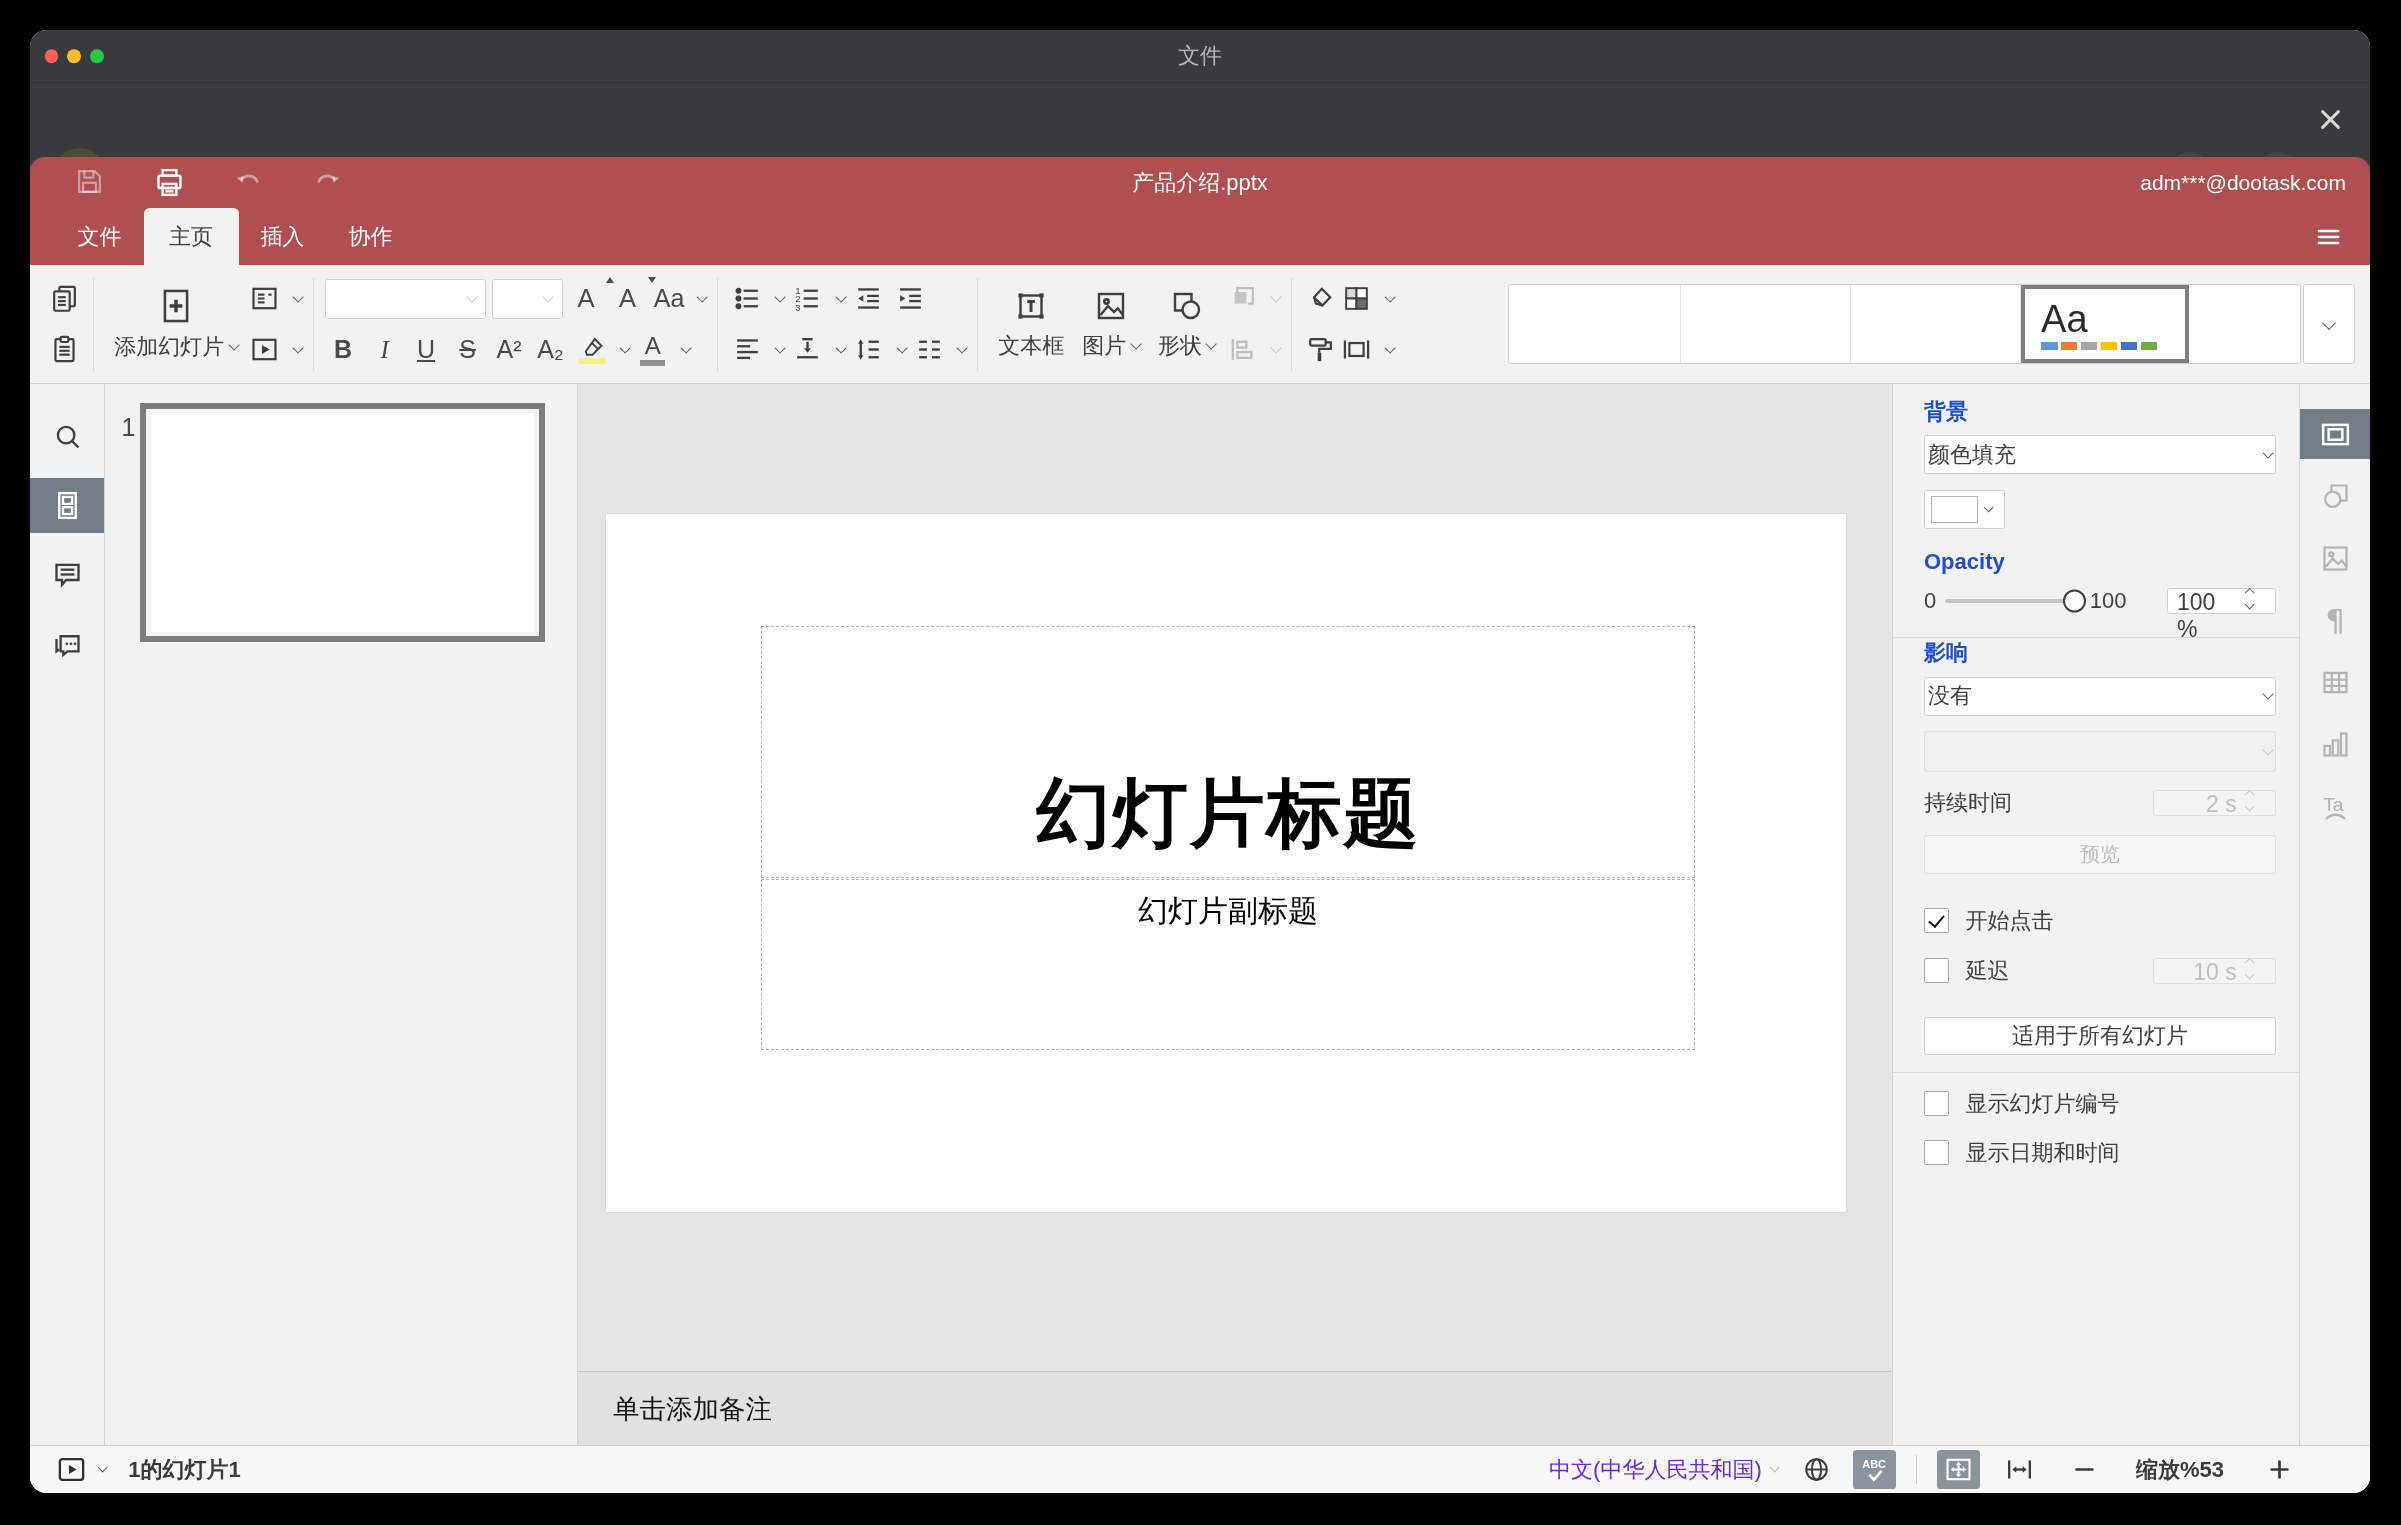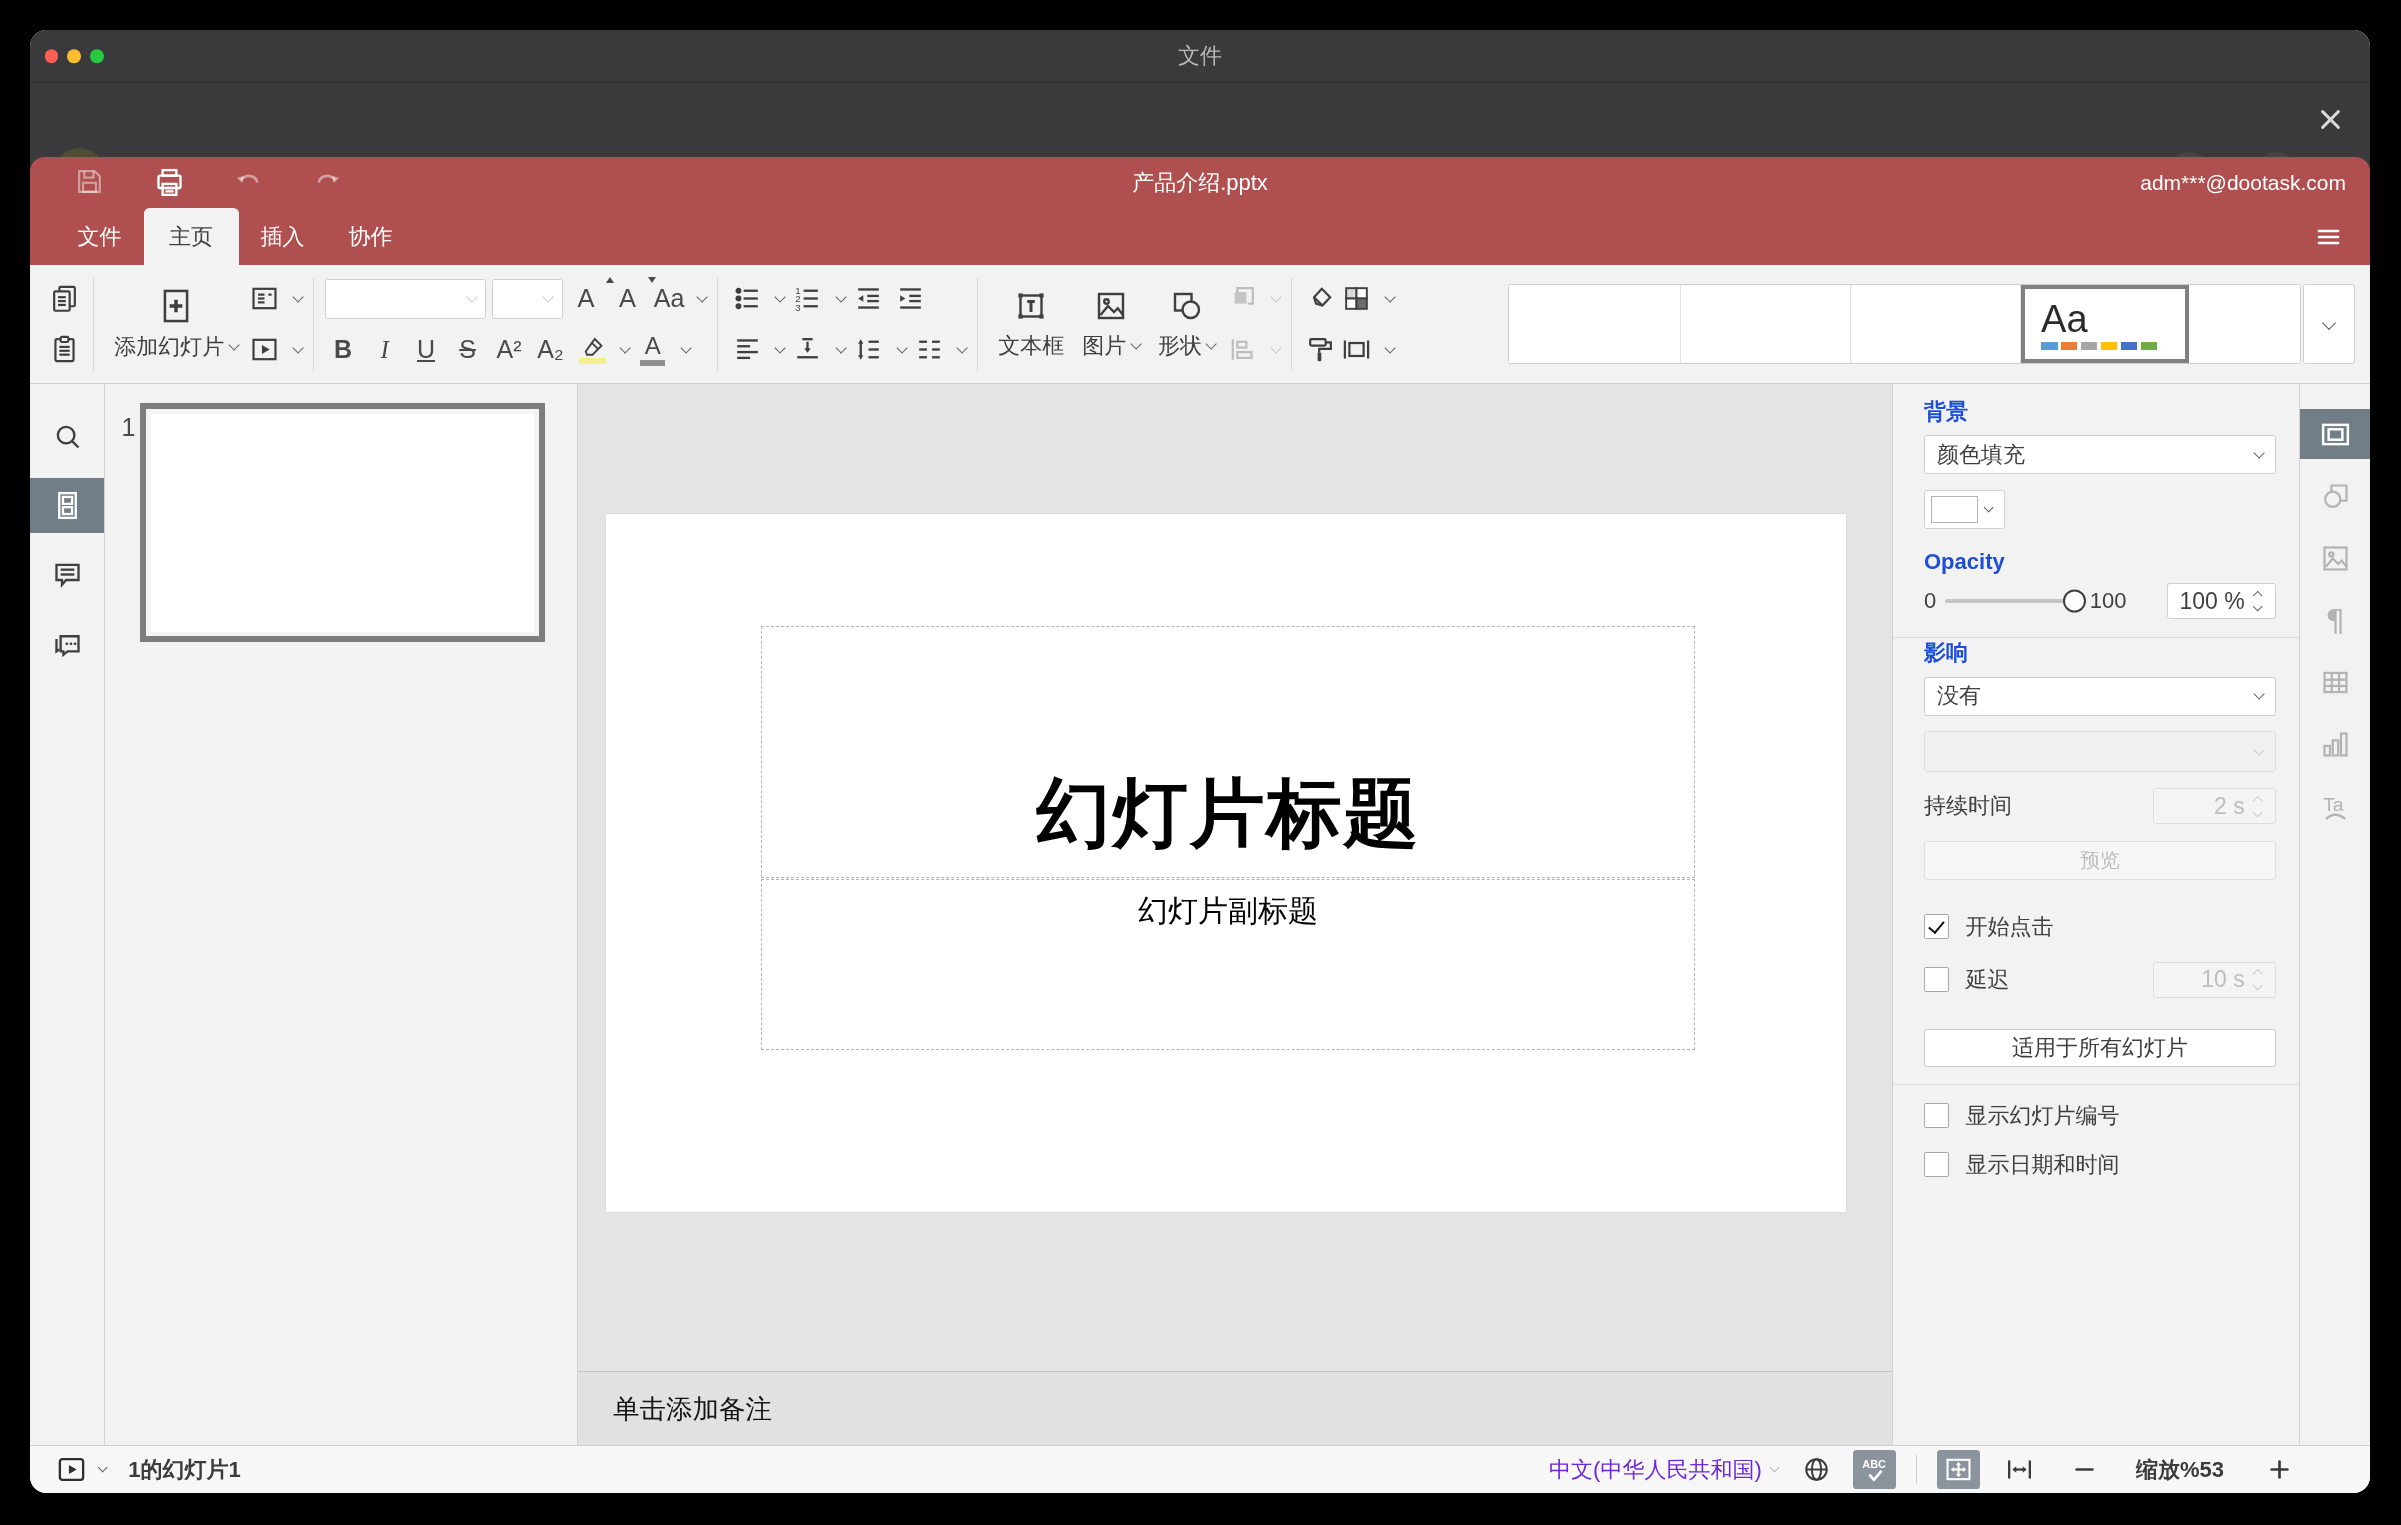--- a/index.html
+++ b/index.html
@@ -110,35 +110,35 @@
   .ph-title-text { font-size:75px; font-weight:600; color:#000; letter-spacing:1.8px; white-space:nowrap; }
   .ph-sub-text { font-size:30px; font-weight:500; color:#000; white-space:nowrap; }
   .notes { height:74px; flex:0 0 auto; border-top:1.8px solid #c6c6c6; background:#e1e1e1;
            display:flex; align-items:center; padding-left:35px; font-size:26.5px; color:#141414; }
 
   
   .rpanel { width:407px; flex:0 0 auto; background:#f2f2f2; border-left:0.9px solid #d2d2d2;
             padding:12.8px 23px 0 31px; color:#3f3f3f; }
   .plabel { font-size:22px; font-weight:700; color:#1d4ed8; }
   .pselect { margin-top:8.2px; height:39px; background:#fff; border:0.9px solid #cfcfcf; border-radius:2.7px;
-             display:flex; align-items:center; padding:0 12px; font-size:22px; }
+             display:flex; align-items:center; padding:0 3px; font-size:22px; }
   .pselect .chev { margin-left:auto; }
   .pselect.disabled { background:#f0f0f0; border-color:#dedede; color:#bdbdbd; }
   .colorbtn { margin-top:15.5px; width:81px; height:39px; background:#fff; border:0.9px solid #cfcfcf; border-radius:2.7px;
               display:flex; align-items:center; padding:0 7.3px 0 5.5px; }
   .swatch { width:47px; height:26.5px; background:#fff; border:0.9px solid #b5b5b5; }
   .colorbtn .chev { margin-left:7.3px; width:7.3px; height:7.3px; }
   .oplabel { margin-top:20px; }
   .oprow { margin-top:7.3px; height:38px; display:flex; align-items:center; font-size:22px; }
   .sl-track { width:130px; height:3.6px; background:#c4c4c4; border-radius:1.8px; margin-left:9px; position:relative; }
   .sl-knob { position:absolute; right:-11px; top:50%; transform:translateY(-50%); width:23px; height:23px;
              border-radius:50%; background:#fdfdfd; border:2.7px solid #3f3f3f; }
   .sl-max { margin-left:14.6px; }
-  .spin { height:36px; background:#fff; border:0.9px solid #cfcfcf; border-radius:2.7px;
-          display:flex; align-items:center; justify-content:flex-end; padding:0 14px 0 9px; font-size:23px; color:#3f3f3f; }
+  .spin { height:26px; background:#fff; border:0.9px solid #cfcfcf; border-radius:2.7px;
+          display:flex; justify-content:flex-end; padding:0 22px 0 9px; font-size:23px; color:#3f3f3f; }
   .spin.op { width:109px; margin-left:auto; }
   .spin.disabled { background:#f4f4f4; border-color:#dedede; color:#bdbdbd; }
   .spin-arr { display:flex; flex-direction:column; gap:4.6px; margin-left:9px; }
   .spin-arr i { width:7.3px; height:7.3px; border-right:1.8px solid #5d5d5d; border-bottom:1.8px solid #5d5d5d; display:block; }
   .spin-arr i.up { transform:rotate(-135deg); } .spin-arr i.dn { transform:rotate(45deg); }
   .spin.disabled .spin-arr i { border-color:#c9c9c9; }
   .psep { height:0.9px; background:#dcdcdc; margin:17.3px -23px 0 -31px; }
   .efflabel { }
   .pselect.second { margin-top:15.5px; height:41px; }
   .durrow { margin-top:16.4px; display:flex; align-items:center; }

